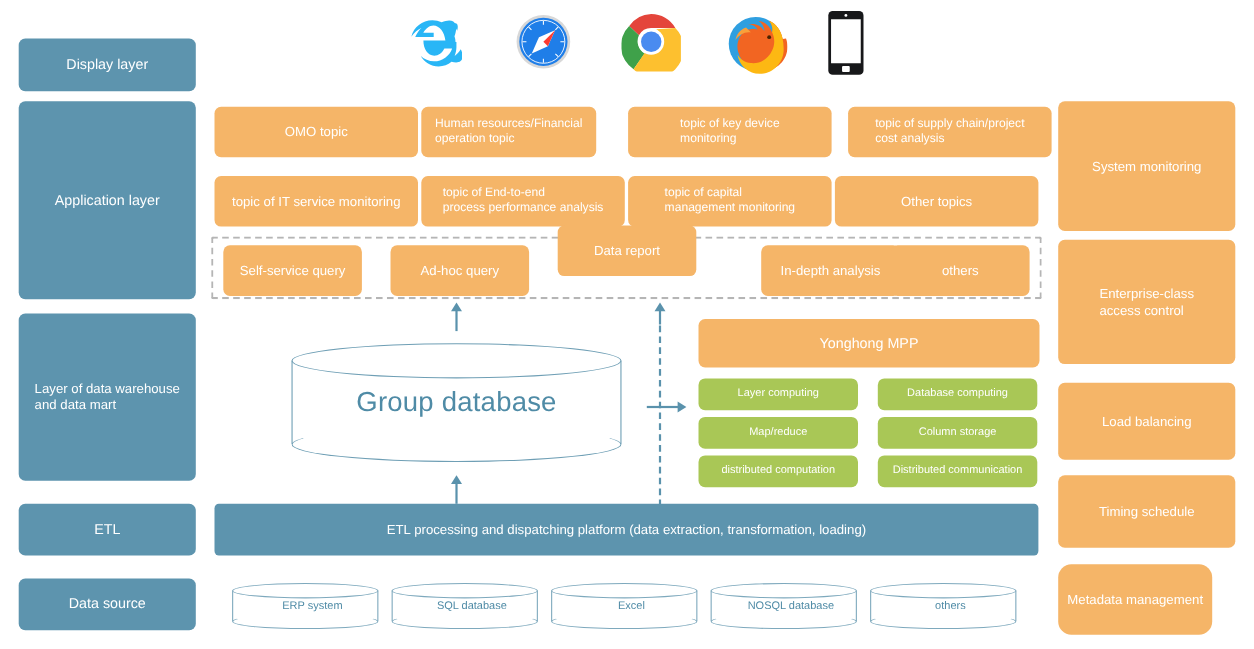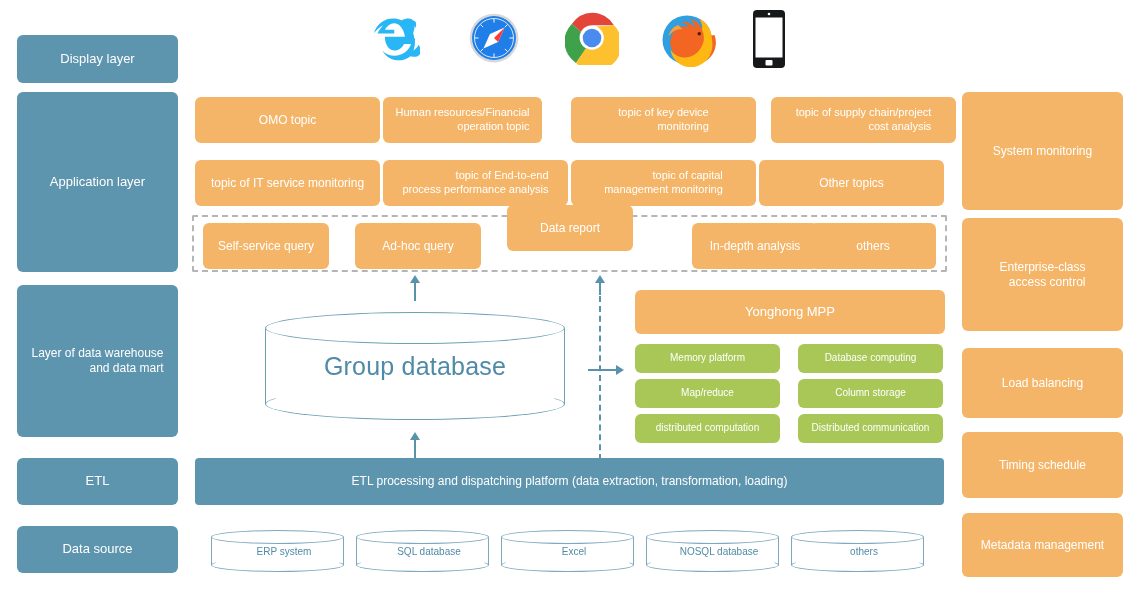--- a/index.html
+++ b/index.html
@@ -20,21 +20,21 @@
     overflow: hidden;
   }
 
   
   .box {
     position: absolute;
     box-sizing: border-box;
     display: flex;
     align-items: center;
     justify-content: center;
-    text-align: right;
+    text-align: left;
     color: #ffffff;
     border-radius: 6px;
     line-height: 1.25;
     padding: 2px 6px;
     white-space: pre-line;
   }
   .blue  { background: #5d94ae; }
   .orange{ background: #f5b568; }
   .green { background: #a9c756; }
 
@@ -333,21 +333,21 @@
   <div class="arrow-up" style="left:409px; top:432px; width:12px; height:26px;">
     <div class="head"></div>
       <div class="shaft"></div>
   </div>
 
   <div class="box orange fs13" style="left:635px; top:290px; width:310px; height:44px;">
     <span>Yonghong MPP</span>
   </div>
 
   <div class="box green fs10" style="left:635px; top:344px; width:145px; height:29px;">
-    <span>Memory platform</span>
+    <span>Layer computing</span>
   </div>
   <div class="box green fs10" style="left:798px; top:344px; width:145px; height:29px;">
     <span>Database computing</span>
   </div>
   <div class="box green fs10" style="left:635px; top:379px; width:145px; height:29px;">
     <span>Map/reduce</span>
   </div>
   <div class="box green fs10" style="left:798px; top:379px; width:145px; height:29px;">
     <span>Column storage</span>
   </div>
@@ -399,17 +399,17 @@
   <div class="box orange fs12" style="left:962px; top:218px; width:161px; height:113px;">
     <span>Enterprise-class
 access control</span>
   </div>
   <div class="box orange fs12" style="left:962px; top:348px; width:161px; height:70px;">
     <span>Load balancing</span>
   </div>
   <div class="box orange fs12" style="left:962px; top:432px; width:161px; height:66px;">
     <span>Timing schedule</span>
   </div>
-  <div class="box orange fs12" style="left:962px; top:513px; width:161px; height:64px;">
+  <div class="box orange fs12" style="left:962px; top:513px; width:140px; height:64px;border-radius:12px;">
     <span>Metadata management</span>
   </div>
 
 </div>
 
 </body></html>

